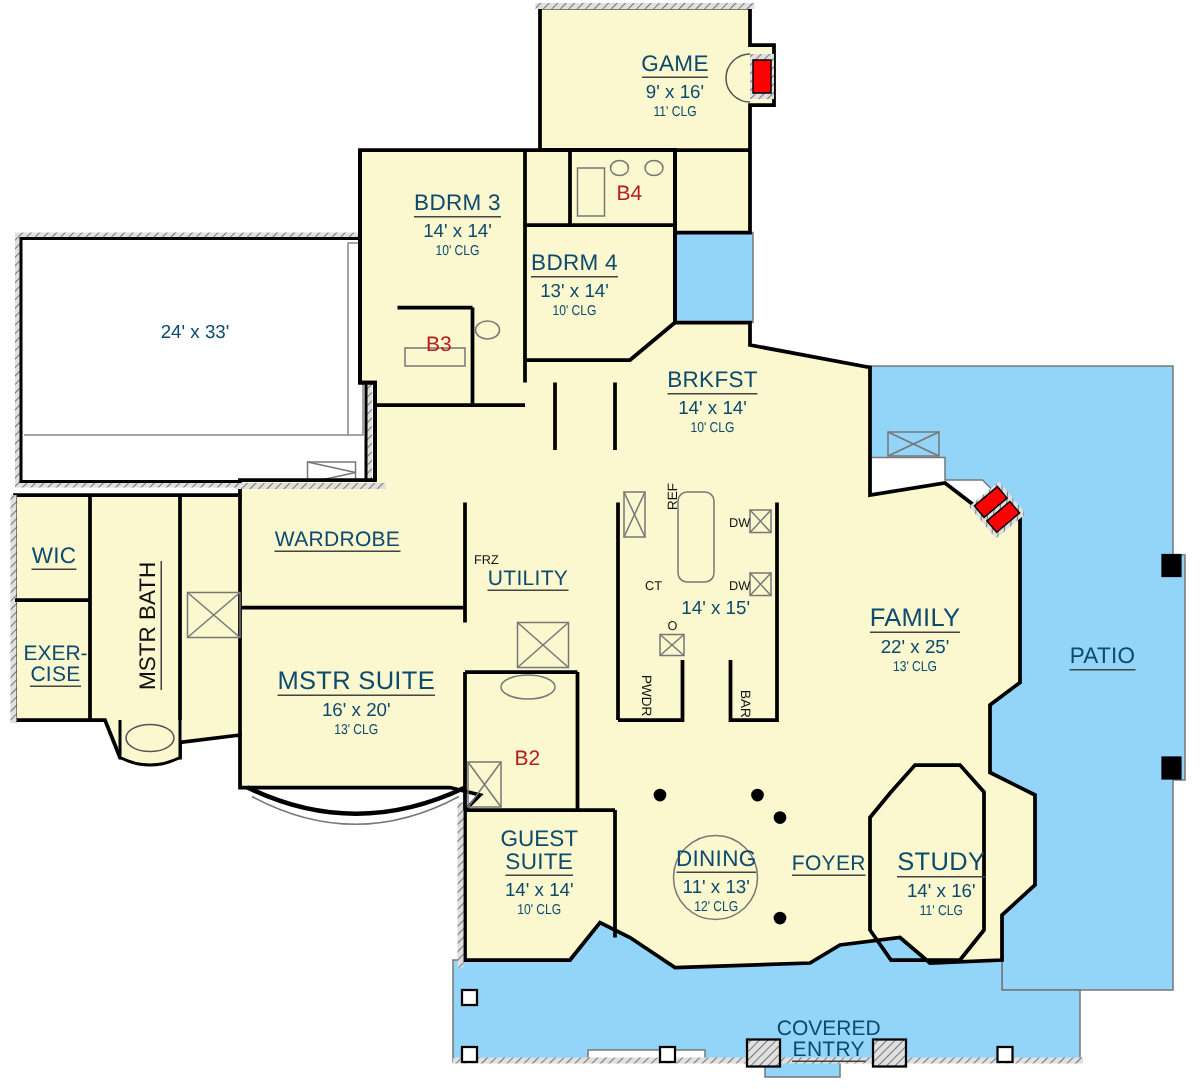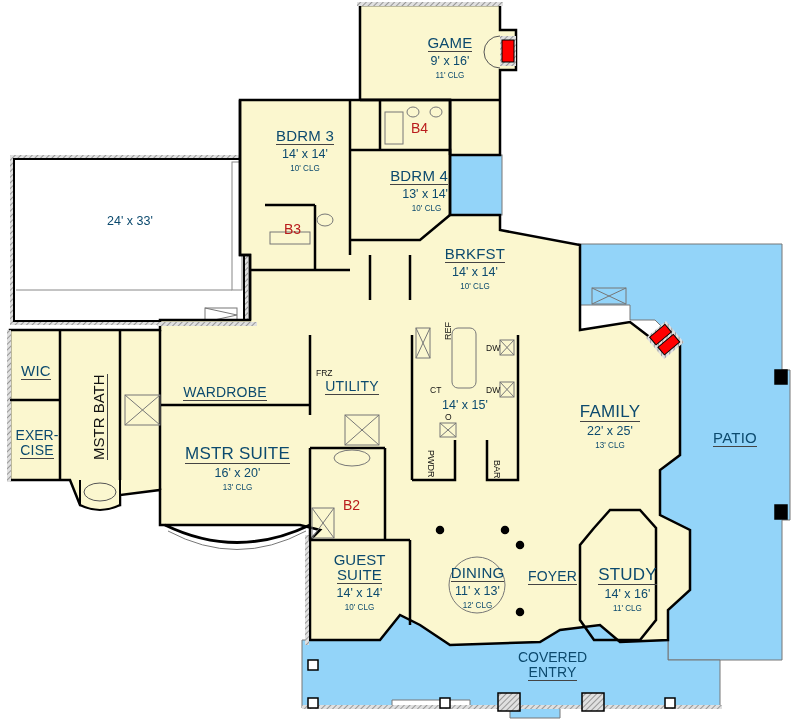--- a/index.html
+++ b/index.html
@@ -163,37 +163,37 @@
   <div class="dim">9' x 16'</div>
   <div class="clg">11' CLG</div>
 </div>
 
 <div class="lbl" style="left:260px;top:128px;width:90px;">
   <div class="name">BDRM 3</div>
   <div class="dim">14' x 14'</div>
   <div class="clg">10' CLG</div>
 </div>
 
-<div class="lbl" style="left:358px;top:168px;width:90px;text-align:right;">
+<div class="lbl" style="left:338px;top:168px;width:90px;">
   <div class="name">BDRM 4</div>
   <div class="dim">13' x 14'</div>
   <div class="clg">10' CLG</div>
 </div>
 
 <div class="lbl" style="left:40px;top:212px;width:180px;">
   <div class="dim">24' x 33'</div>
 </div>
 
 <div class="lbl" style="left:430px;top:246px;width:90px;">
   <div class="name">BRKFST</div>
   <div class="dim">14' x 14'</div>
   <div class="clg">10' CLG</div>
 </div>
 
-<div class="lbl" style="left:430px;top:396px;width:70px;">
+<div class="lbl" style="left:430px;top:396px;width:70px;text-align:right;">
   <div class="dim">14' x 15'</div>
 </div>
 
 <div class="lbl" style="left:555px;top:403px;width:110px;">
   <div class="name big">FAMILY</div>
   <div class="dim">22' x 25'</div>
   <div class="clg">13' CLG</div>
 </div>
 
 <div class="lbl" style="left:700px;top:430px;width:70px;">
@@ -206,21 +206,21 @@
 
 <div class="lbl" style="left:12px;top:428px;width:50px;">
   <div style="font-size:14px;">EXER-</div>
   <div class="name" style="font-size:14px;">CISE</div>
 </div>
 
 <div class="vert" style="left:90px;top:460px;">
   <span class="name">MSTR BATH</span>
 </div>
 
-<div class="lbl" style="left:180px;top:384px;width:90px;">
+<div class="lbl" style="left:180px;top:352px;width:90px;">
   <div class="name" style="font-size:14px;">WARDROBE</div>
 </div>
 
 <div class="lbl" style="left:322px;top:378px;width:60px;">
   <div class="name" style="font-size:14px;">UTILITY</div>
 </div>
 
 <div class="lbl" style="left:180px;top:445px;width:115px;">
   <div class="name big">MSTR SUITE</div>
   <div class="dim">16' x 20'</div>
@@ -244,21 +244,21 @@
   <div class="name" style="font-size:14px;">FOYER</div>
 </div>
 
 <div class="lbl" style="left:585px;top:566px;width:85px;">
   <div class="name big">STUDY</div>
   <div class="dim">14' x 16'</div>
   <div class="clg">11' CLG</div>
 </div>
 
 <div class="lbl" style="left:510px;top:650px;width:85px;">
-  <div style="font-size:14px;">COVERED</div>
+  <div style="font-size:14px;margin-top:28px;">COVERED</div>
   <div class="name" style="font-size:14px;">ENTRY</div>
 </div>
 
 <div class="tvert" style="left:436px;top:450px;">
   <span>PWDR</span>
 </div>
 <div class="tvert" style="left:502px;top:460px;">
   <span>BAR</span>
 </div>
 

